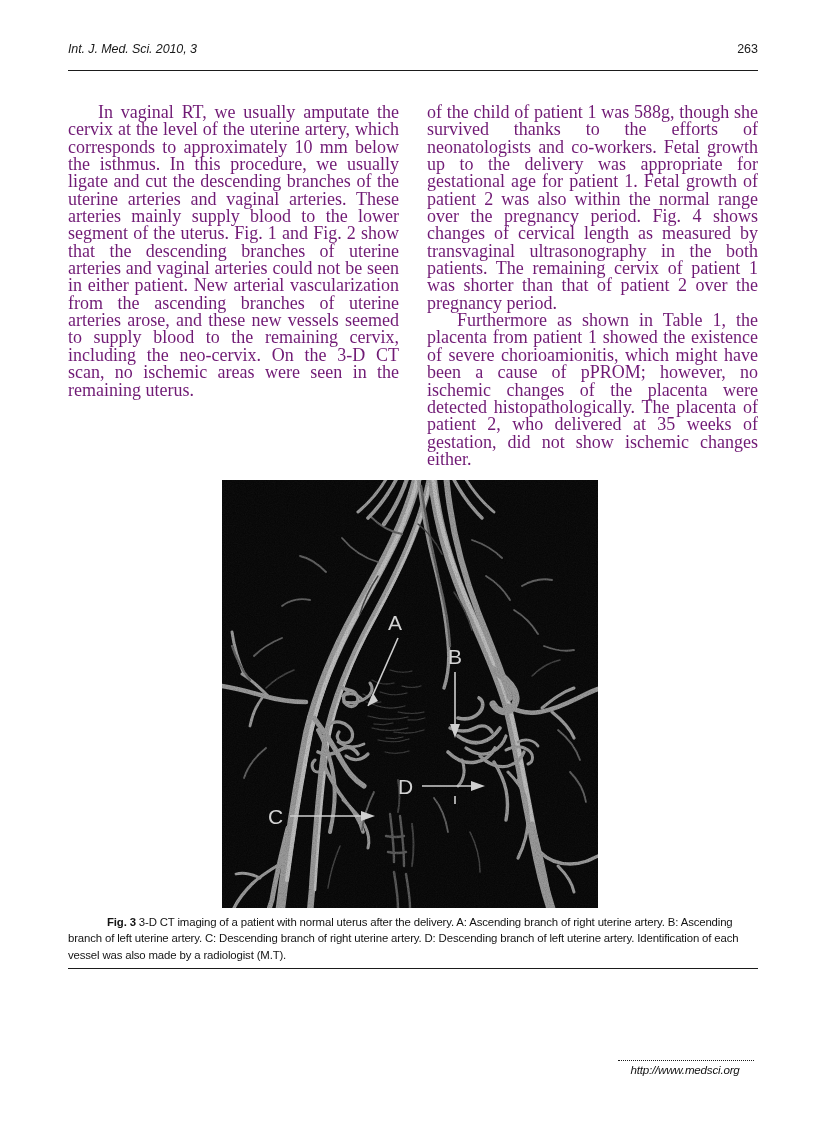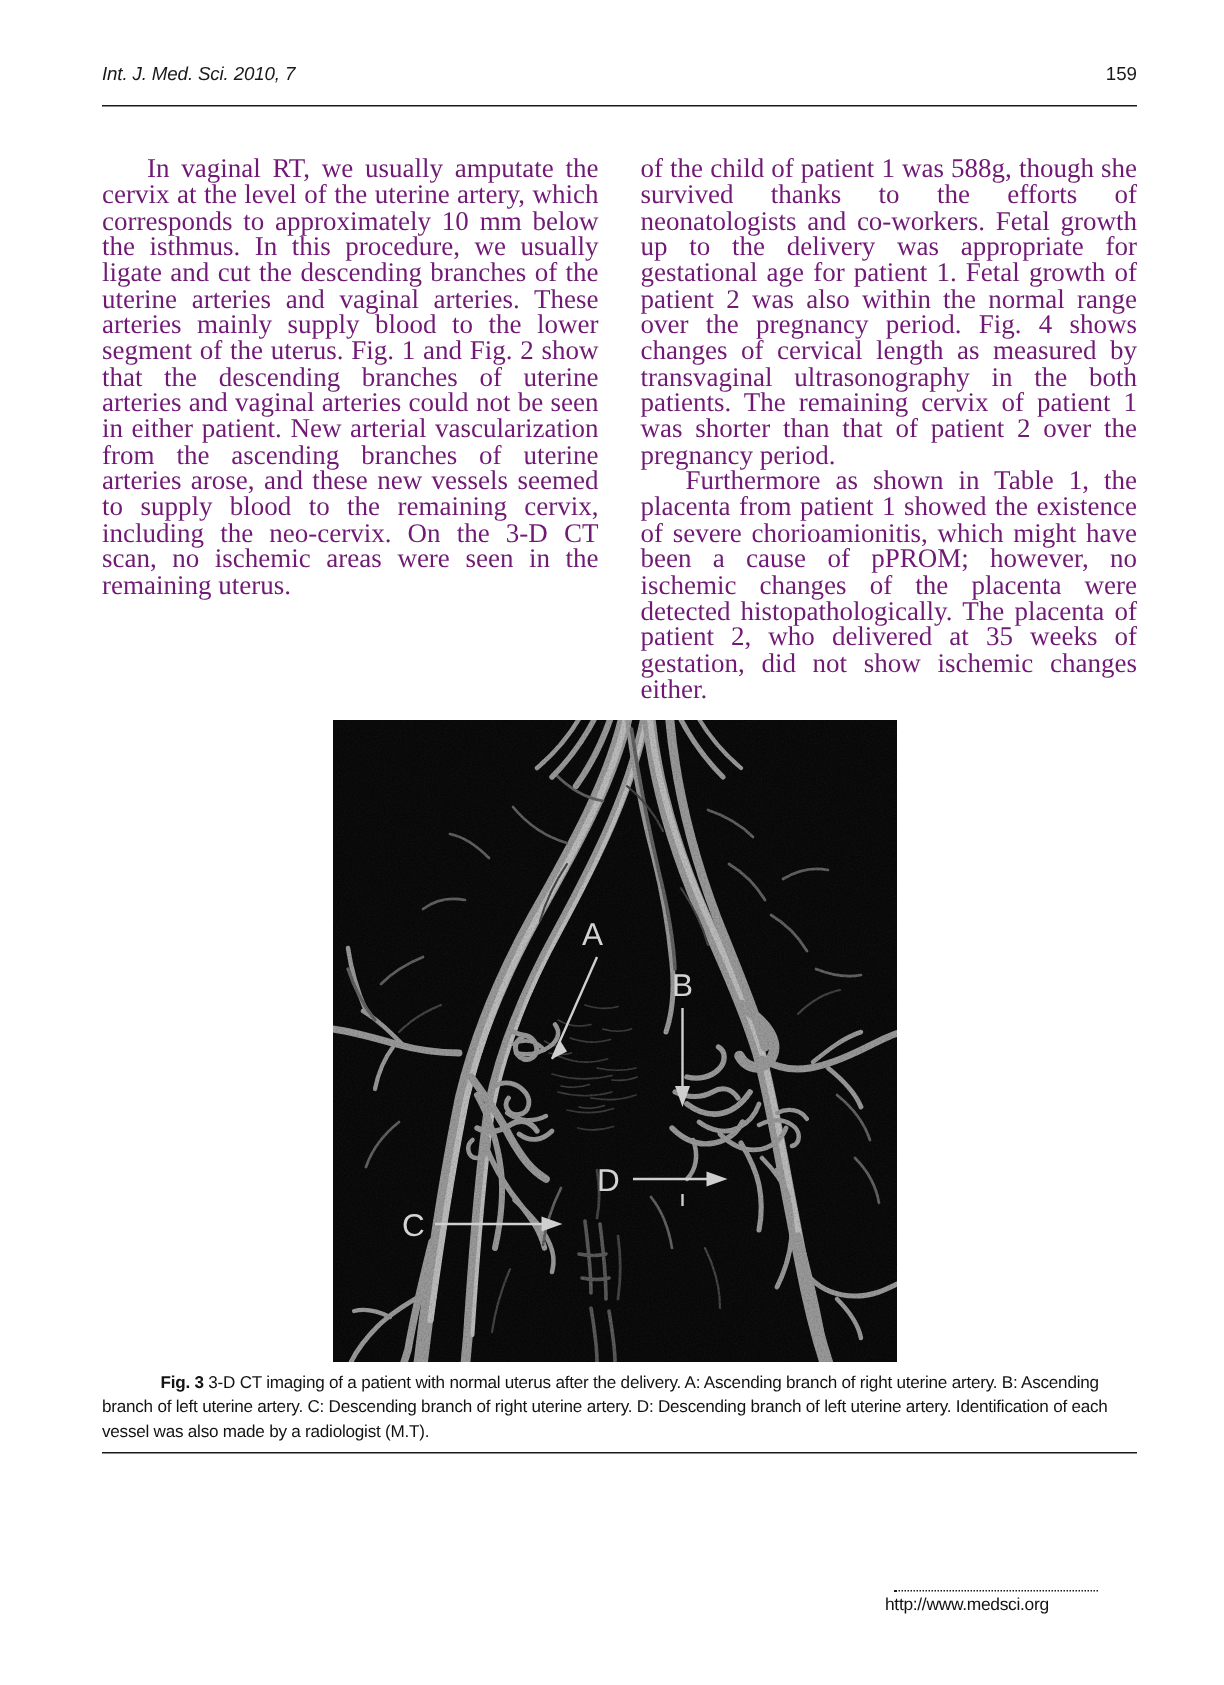--- a/index.html
+++ b/index.html
@@ -133,23 +133,25 @@
     left: 0;
     top: 488px;
     width: 690px;
     height: 0;
     border-top: 1.7px solid #1b1b1b;
   }
 
   
   .footer {
     position: absolute;
-    left: 590px;
+    left: 612px;
     top: 1060px;
     width: 146px;
+    text-align: center;
+    font-style: italic;
   }
   .footer-rule {
     width: 136px;
     margin: 0 0 2px 6px;
     height: 0;
     border-top: 1.4px dotted #1c1c1c;
   }
   .footer-url {
     font-family: "Liberation Sans", "DejaVu Sans", sans-serif;
     font-size: 11.6px;
@@ -164,22 +166,22 @@
   .vessel-faint{ fill: none; stroke: #3a3a3a; stroke-linecap: round; stroke-linejoin: round; }
   .annot-line{ stroke: #cfcfcf; stroke-width: 1.6; fill: none; }
   .annot-text{ fill: #d3d3d3; font-family: "Liberation Sans","DejaVu Sans",sans-serif; font-size: 21px; }
 </style>
 </head>
 <body>
 
 <div class="page">
 
   <div class="running-head">
-    <span class="journal-ref">Int. J. Med. Sci. 2010, 7</span>
-    <span class="page-number">159</span>
+    <span class="journal-ref">Int. J. Med. Sci. 2010, 3</span>
+    <span class="page-number">263</span>
   </div>
   <div class="head-rule"></div>
 
   <div class="columns">
 
     <div class="col col-left">
       <p class="indent">In vaginal RT, we usually amputate the cervix at the level of the uterine artery, which corresponds to approximately 10 mm below the isthmus. In this procedure, we usually ligate and cut the descending branches of the uterine arteries and vaginal arteries. These arteries mainly supply blood to the lower segment of the uterus. Fig. 1 and Fig. 2 show that the descending branches of uterine arteries and vaginal arteries could not be seen in either patient. New arterial vascularization from the ascending branches of uterine arteries arose, and these new vessels seemed to supply blood to the remaining cervix, including the neo-cervix. On the 3-D CT scan, no ischemic areas were seen in the remaining uterus.</p>
     </div>
 
     <div class="col col-right">

